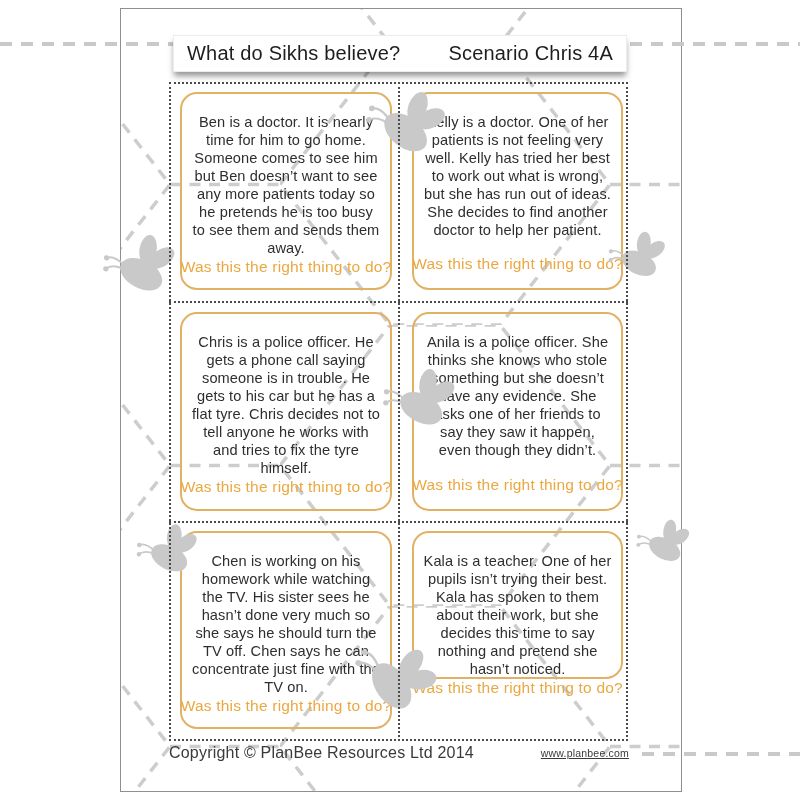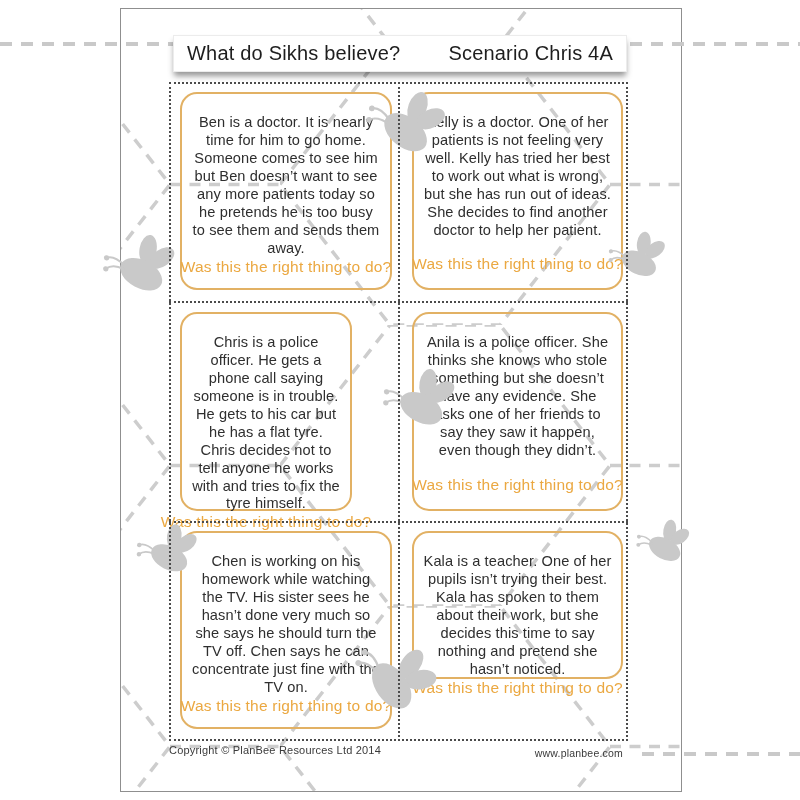--- a/index.html
+++ b/index.html
@@ -42,22 +42,22 @@
     color:var(--question,#eba841);white-space:nowrap;
   }
   
   .guide{position:absolute;z-index:4;}
   .guide-rect{left:169px;top:82px;width:459px;height:659px;border:2px dotted var(--guide,#4b4b4b);box-sizing:border-box;}
   .guide-v{left:398px;top:82px;width:0;height:659px;border-left:2px dotted var(--guide,#4b4b4b);}
   .guide-h{left:169px;width:459px;height:0;border-top:2px dotted var(--guide,#4b4b4b);}
   
   .bee{position:absolute;z-index:3;}
   
-  .footer-copy{position:absolute;left:48px;top:735px;font-size:11px;color:#3a3a3a;letter-spacing:0.2px;text-align:right;}
-  .footer-web{position:absolute;right:58px;top:738px;font-size:10.5px;color:#3a3a3a;letter-spacing:0.2px;}
+  .footer-copy{position:absolute;left:48px;top:735px;font-size:16px;color:#3a3a3a;letter-spacing:0.2px;text-align:right;}
+  .footer-web{position:absolute;right:52px;top:738px;font-size:10.5px;color:#3a3a3a;letter-spacing:0.2px;text-decoration:underline;}
 </style>
 </head>
 <body>
 
 <div class="canvas">
 
   <div class="page">
     <svg class="hexbg" width="560" height="782" xmlns="http://www.w3.org/2000/svg">
       <defs>
         <pattern id="hex" patternUnits="userSpaceOnUse" width="440" height="281" patternTransform="translate(159,35)">
@@ -68,21 +68,21 @@
     </svg>
 
     <div class="card" style="left:59px;top:83px;width:212px;height:198px;">
       <div class="body">Ben is a doctor. It is nearly time for him to go home. Someone comes to see him but Ben doesn’t want to see any more patients today so he pretends he is too busy to see them and sends them away.</div>
       <div class="question">Was this the right thing to do?</div>
     </div>
     <div class="card" style="left:291px;top:83px;width:211px;height:198px;">
       <div class="body">Kelly is a doctor. One of her patients is not feeling very well. Kelly has tried her best to work out what is wrong, but she has run out of ideas. She decides to find another doctor to help her patient.</div>
       <div class="question">Was this the right thing to do?</div>
     </div>
-    <div class="card" style="left:59px;top:303px;width:172px;height:199px;">
+    <div class="card" style="left:59px;top:303px;width:212px;height:199px;">
       <div class="body">Chris is a police officer. He gets a phone call saying someone is in trouble. He gets to his car but he has a flat tyre. Chris decides not to tell anyone he works with and tries to fix the tyre himself.</div>
       <div class="question">Was this the right thing to do?</div>
     </div>
     <div class="card" style="left:291px;top:303px;width:211px;height:199px;">
       <div class="body">Anila is a police officer. She thinks she knows who stole something but she doesn’t have any evidence. She asks one of her friends to say they saw it happen, even though they didn’t.</div>
       <div class="question">Was this the right thing to do?</div>
     </div>
     <div class="card" style="left:59px;top:522px;width:212px;height:198px;">
       <div class="body">Chen is working on his homework while watching the TV. His sister sees he hasn’t done very much so she says he should turn the TV off. Chen says he can concentrate just fine with the TV on.</div>
       <div class="question">Was this the right thing to do?</div>

